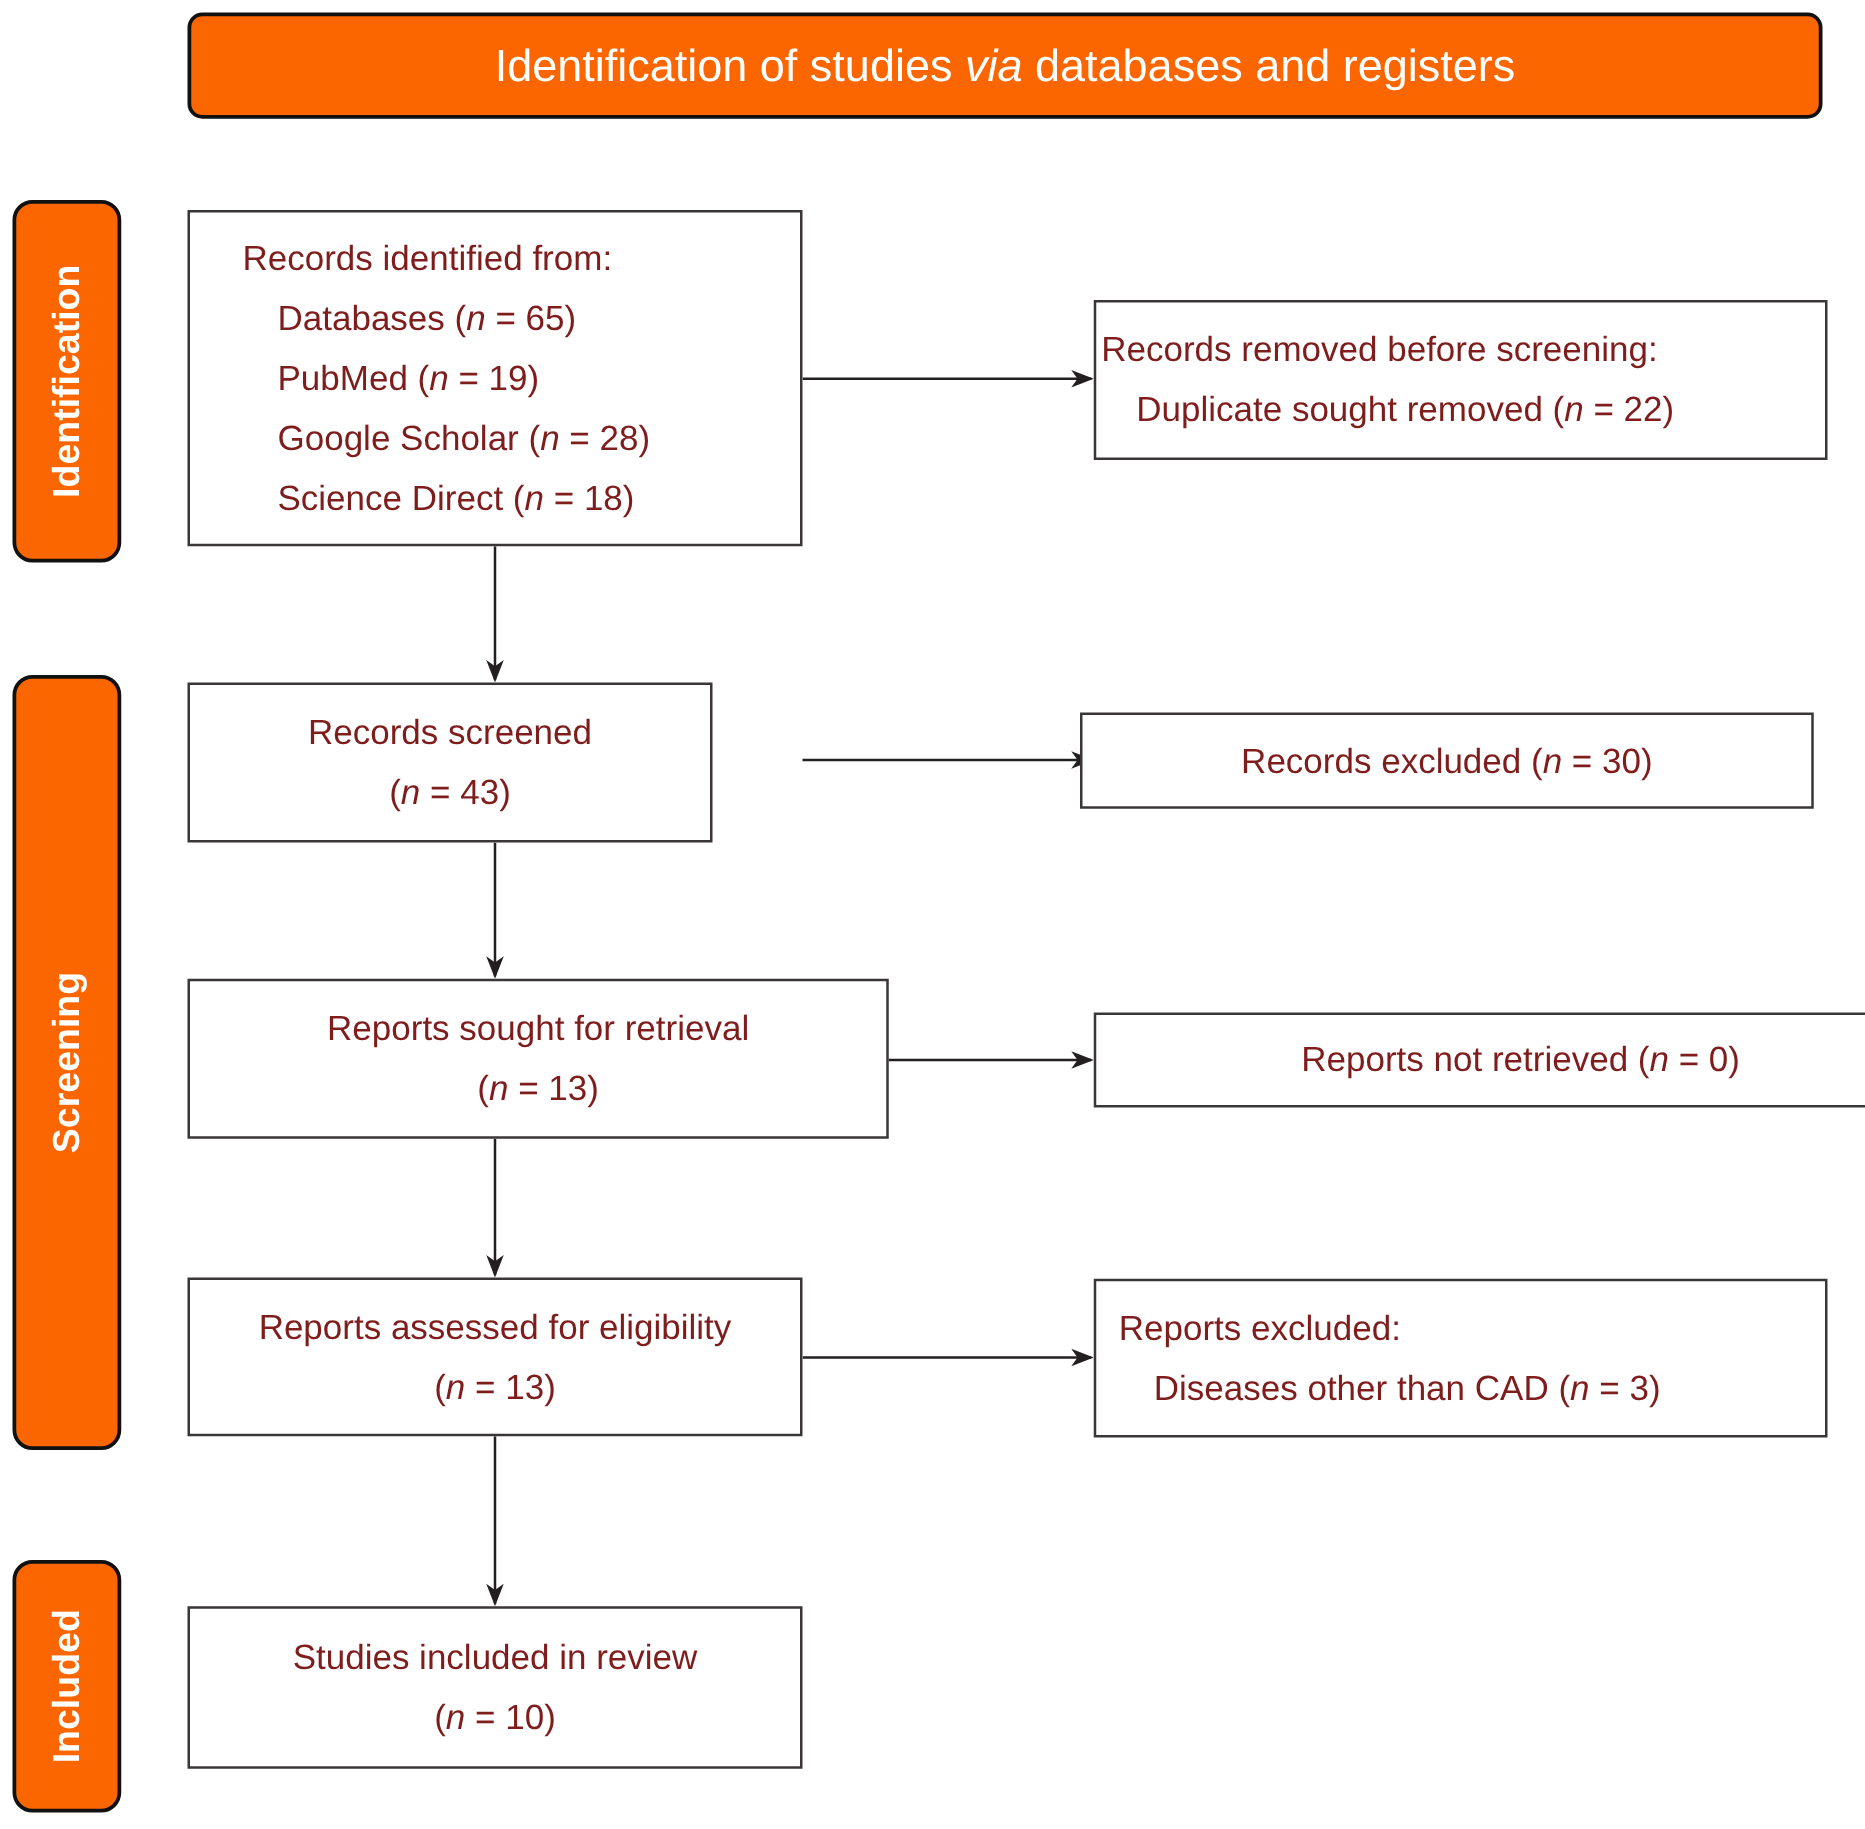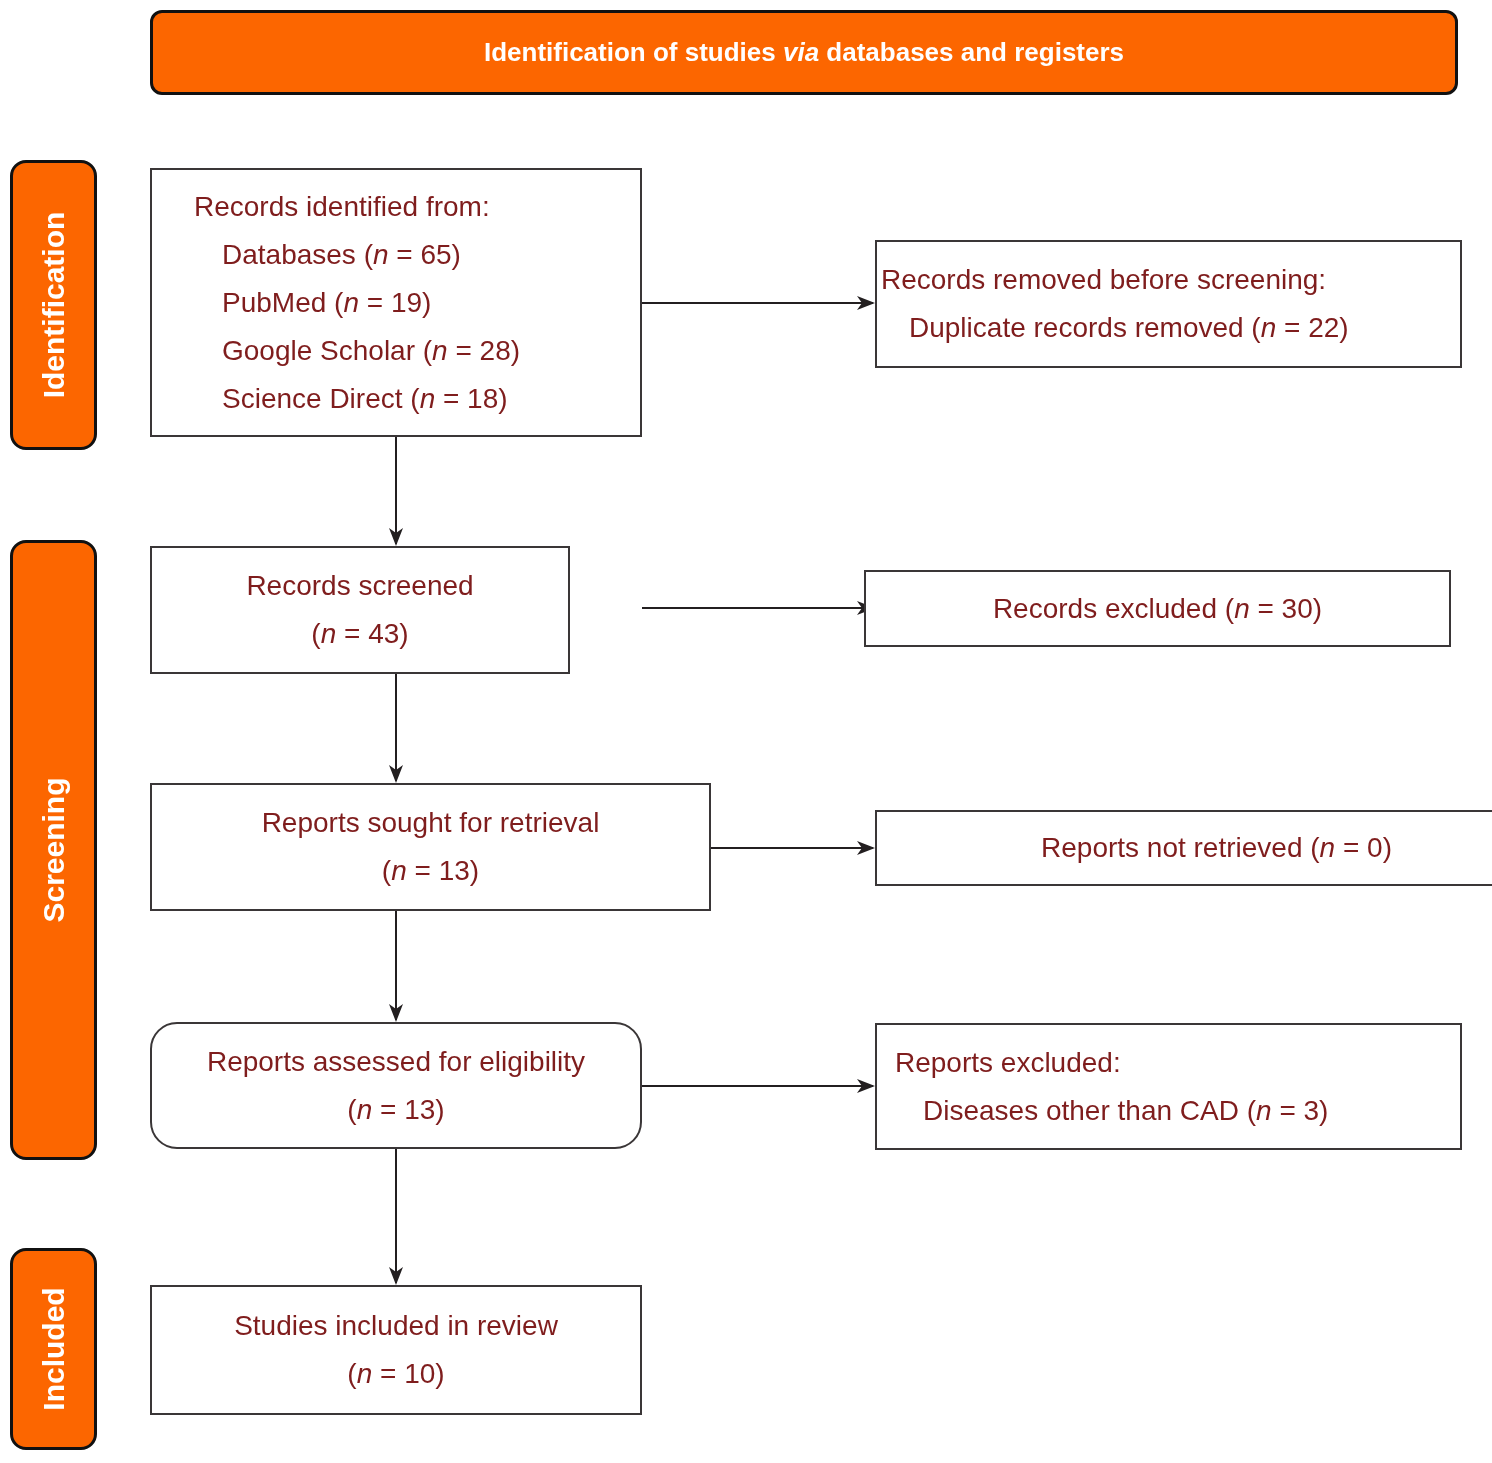--- a/index.html
+++ b/index.html
@@ -19,22 +19,22 @@
     left: 150px; top: 10px;
     width: 1308px; height: 85px;
     background: #fc6600;
     border: 3px solid #111111;
     border-radius: 12px;
     box-sizing: border-box;
     display: flex; align-items: center; justify-content: center;
   }
   .banner-text {
     color: #ffffff;
-    font-size: 26px;
-    font-weight: bold;
+    font-size: 36px;
+    font-weight: normal;
     white-space: nowrap;
   }
 
   .stage {
     position: absolute;
     left: 10px; width: 87px;
     background: #fc6600;
     border: 3px solid #111111;
     border-radius: 16px;
     box-sizing: border-box;
@@ -59,21 +59,21 @@
     color: #7f1d1d;
   }
   .box.center { text-align: center; }
   .line { white-space: nowrap; }
   .line.indent { padding-left: 28px; }
   .it { font-style: italic; }
 
   .b-identified   { left: 150px; top: 168px;  width: 492px; height: 269px; padding-left: 42px; }
   .b-screened     { left: 150px; top: 546px;  width: 420px; height: 128px; }
   .b-sought       { left: 150px; top: 783px;  width: 561px; height: 128px; }
-  .b-assessed     { left: 150px; top: 1022px; width: 492px; height: 127px; border-radius: 27px; }
+  .b-assessed     { left: 150px; top: 1022px; width: 492px; height: 127px; }
   .b-included     { left: 150px; top: 1285px; width: 492px; height: 130px; }
 
   .b-removed      { left: 875px; top: 240px;  width: 587px; height: 128px; padding-left: 4px; }
   .b-rec-excluded { left: 864px; top: 570px;  width: 587px; height: 77px; }
   .b-not-retr     { left: 875px; top: 810px;  width: 683px; height: 76px; }
   .b-rep-excluded { left: 875px; top: 1023px; width: 587px; height: 127px; padding-left: 18px; }
 </style>
 </head>
 <body>
 
@@ -113,21 +113,21 @@
 
   <div class="box b-identified">
       <div class="line"><span>Records identified from:</span></div>
       <div class="line indent"><span>Databases (</span><span class="it">n</span><span> = 65)</span></div>
       <div class="line indent"><span>PubMed (</span><span class="it">n</span><span> = 19)</span></div>
       <div class="line indent"><span>Google Scholar (</span><span class="it">n</span><span> = 28)</span></div>
       <div class="line indent"><span>Science Direct (</span><span class="it">n</span><span> = 18)</span></div>
     </div>
   <div class="box b-removed">
       <div class="line"><span>Records removed before screening:</span></div>
-      <div class="line indent"><span>Duplicate records removed (</span><span class="it">n</span><span> = 22)</span></div>
+      <div class="line indent"><span>Duplicate sought removed (</span><span class="it">n</span><span> = 22)</span></div>
     </div>
   <div class="box center b-screened">
       <div class="line"><span>Records screened</span></div>
       <div class="line"><span>(</span><span class="it">n</span><span> = 43)</span></div>
     </div>
   <div class="box center b-rec-excluded">
       <div class="line"><span>Records excluded (</span><span class="it">n</span><span> = 30)</span></div>
     </div>
   <div class="box center b-sought">
       <div class="line"><span>Reports sought for retrieval</span></div>

